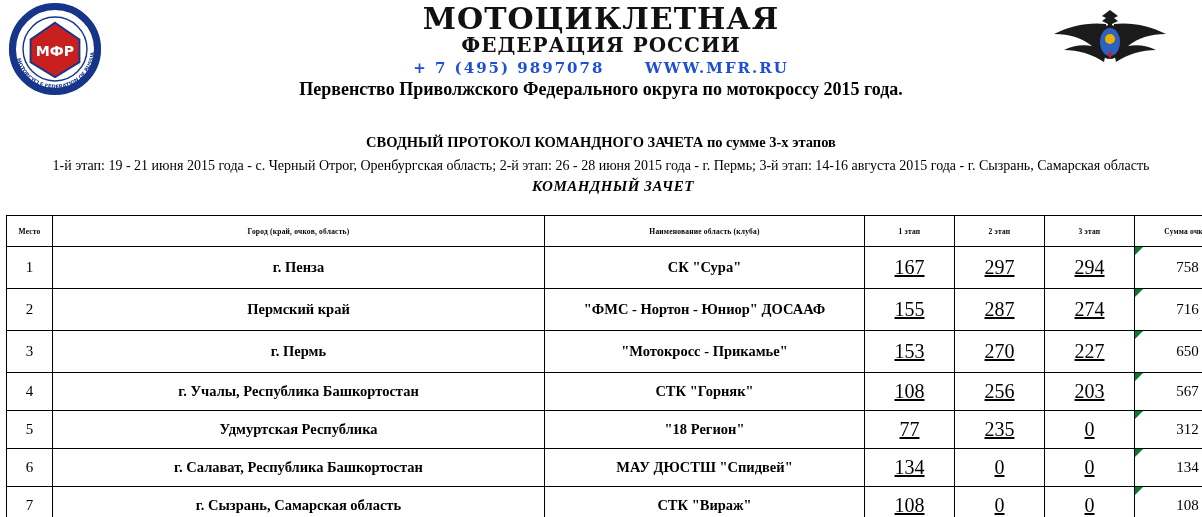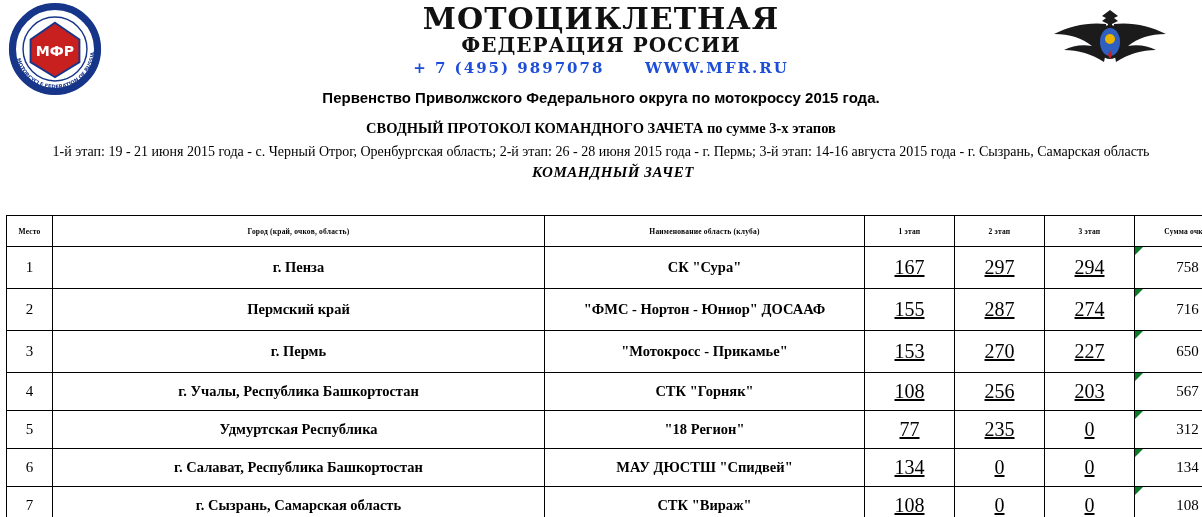--- a/index.html
+++ b/index.html
@@ -72,29 +72,29 @@
     line-height: 20px;
     margin-top: 2px;
     color: #1d4ed8;
   }
   .masthead .line3 .sep {
     display: inline-block;
     width: 26px;
   }
   .title-main {
     text-align: center;
-    font-family: Liberation Sans, sans-serif;
-    font-weight: bold;
-    font-size: 15px;
-    margin-top: 11px;
+    font-family: Liberation Serif, serif;
+    font-weight: bold;
+    font-size: 18px;
+    margin-top: 1px;
   }
 
   
   .sub-block {
-    margin-top: 22px;
+    margin-top: 36px;
     text-align: center;
   }
   .sub-title {
     font-weight: bold;
     font-size: 14.5px;
     line-height: 20px;
   }
   .sub-stages {
     font-size: 14px;
     line-height: 19px;

